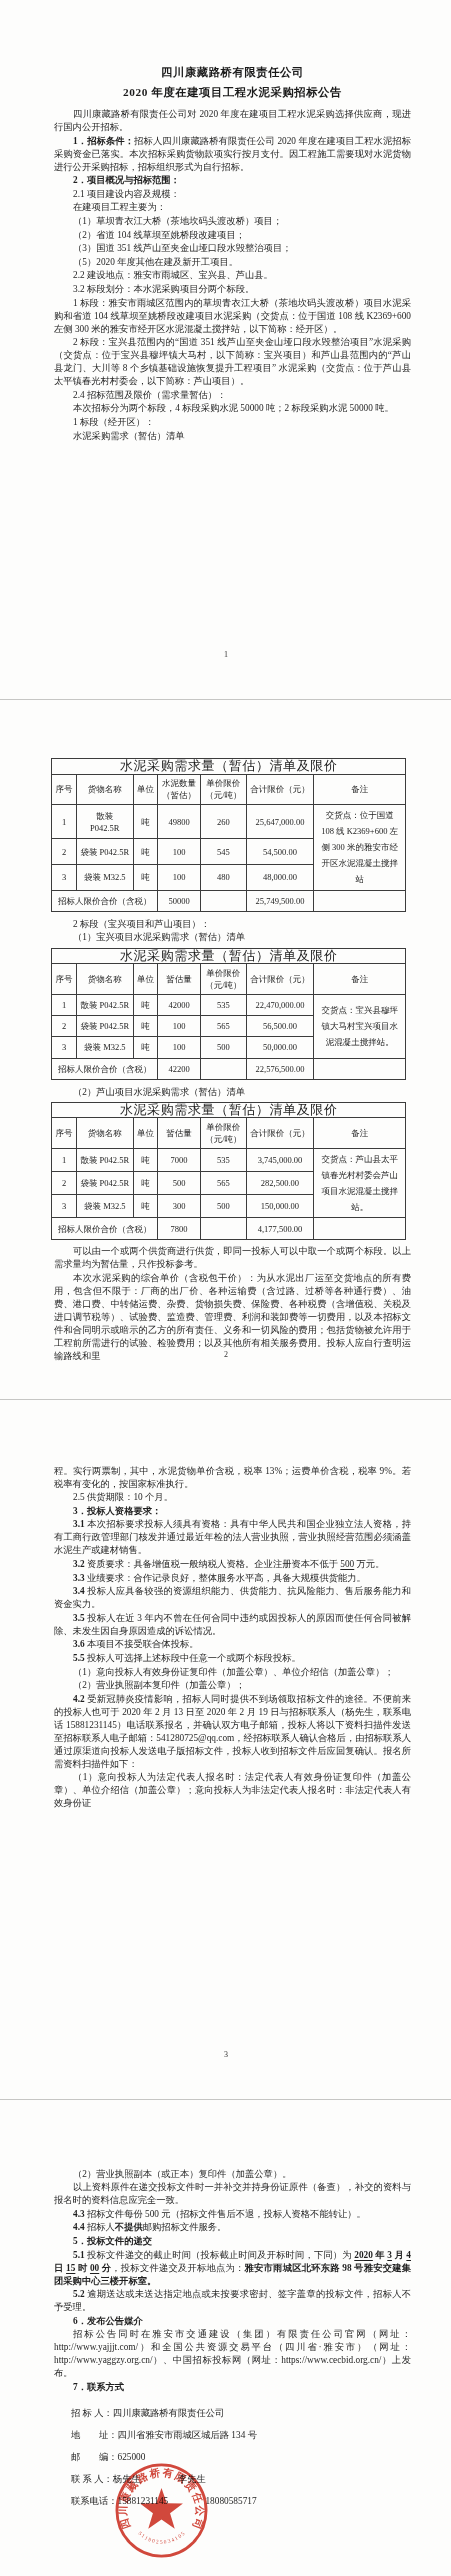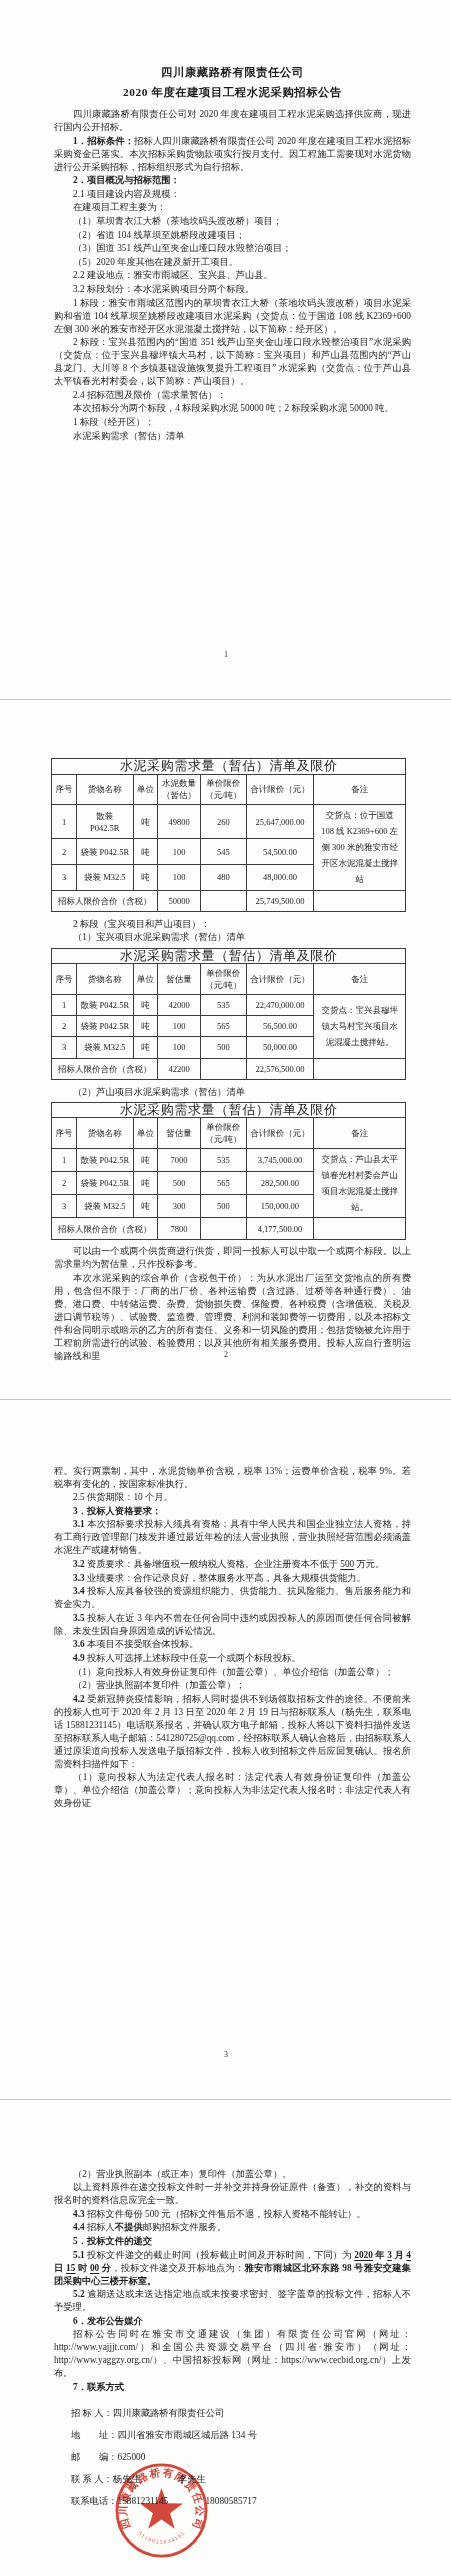--- a/index.html
+++ b/index.html
@@ -308,21 +308,21 @@
     <section class="page p3">
       <p class="para "><span>程。实行两票制，其中，水泥货物单价含税，税率 13%；运费单价含税，税率 9%。若税率有变化的，按国家标准执行。</span></p>
       <p class="para indent"><span>2.5 供货期限：10 个月。</span></p>
       <p class="para indent bold"><span class="b ">3．投标人资格要求：</span></p>
       <p class="para indent"><span class="b ">3.1 </span><span>本次招标要求投标人须具有资格：具有中华人民共和国企业独立法人资格，持有工商行政管理部门核发并通过最近年检的法人营业执照，营业执照经营范围必须涵盖水泥生产或建材销售。</span></p>
       <p class="para indent"><span class="b ">3.2 </span><span>资质要求：具备增值税一般纳税人资格。企业注册资本不低于 </span><span class="u">500</span><span> 万元。</span></p>
       <p class="para indent"><span class="b ">3.3 </span><span>业绩要求：合作记录良好，整体服务水平高，具备大规模供货能力。</span></p>
       <p class="para indent"><span class="b ">3.4 </span><span>投标人应具备较强的资源组织能力、供货能力、抗风险能力、售后服务能力和资金实力。</span></p>
       <p class="para indent"><span class="b ">3.5 </span><span>投标人在近 3 年内不曾在任何合同中违约或因投标人的原因而使任何合同被解除、未发生因自身原因造成的诉讼情况。</span></p>
       <p class="para indent"><span class="b ">3.6 </span><span>本项目不接受联合体投标。</span></p>
-      <p class="para indent"><span class="b ">4.9 </span><span>投标人可选择上述标段中任意一个或两个标段投标。</span></p>
+      <p class="para indent"><span class="b ">5.5 </span><span>投标人可选择上述标段中任意一个或两个标段投标。</span></p>
       <p class="para indent"><span>（1）意向投标人有效身份证复印件（加盖公章）、单位介绍信（加盖公章）；</span></p>
       <p class="para indent"><span>（2）营业执照副本复印件（加盖公章）；</span></p>
       <p class="para indent"><span class="b ">4.2 </span><span>受新冠肺炎疫情影响，招标人同时提供不到场领取招标文件的途径。不便前来的投标人也可于 2020 年 2 月 13 日至 2020 年 2 月 19 日与招标联系人（杨先生，联系电话 15881231145）电话联系报名，并确认双方电子邮箱，投标人将以下资料扫描件发送至招标联系人电子邮箱：541280725@qq.com，经招标联系人确认合格后，由招标联系人通过原渠道向投标人发送电子版招标文件，投标人收到招标文件后应回复确认。报名所需资料扫描件如下：</span></p>
       <p class="para indent"><span>（1）意向投标人为法定代表人报名时：法定代表人有效身份证复印件（加盖公章）、单位介绍信（加盖公章）；意向投标人为非法定代表人报名时：非法定代表人有效身份证</span></p>
       <div class="pagenum">3</div>
     </section>
     <section class="page p4">
       <p class="para indent"><span>（2）营业执照副本（或正本）复印件（加盖公章）。</span></p>
       <p class="para indent"><span>以上资料原件在递交投标文件时一并补交并持身份证原件（备查），补交的资料与报名时的资料信息应完全一致。</span></p>
       <p class="para indent"><span class="b ">4.3 </span><span>招标文件每份 500 元（招标文件售后不退，投标人资格不能转让）。</span></p>

